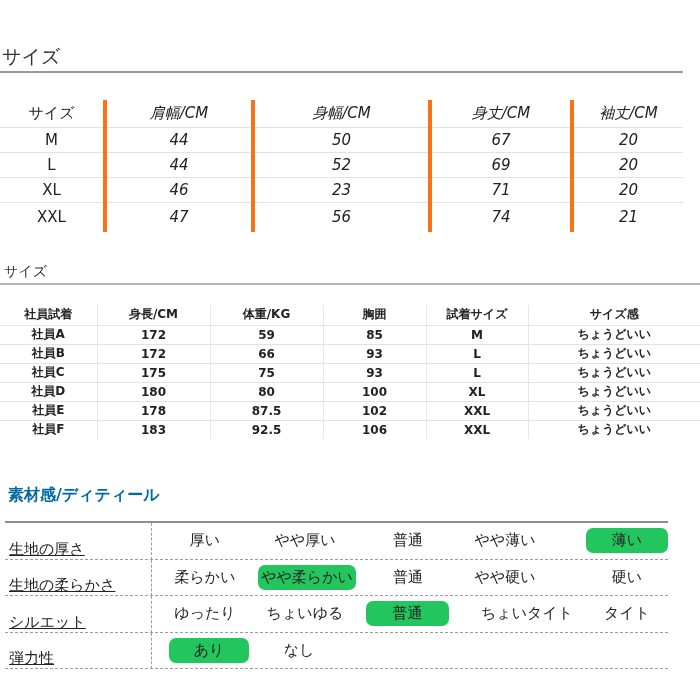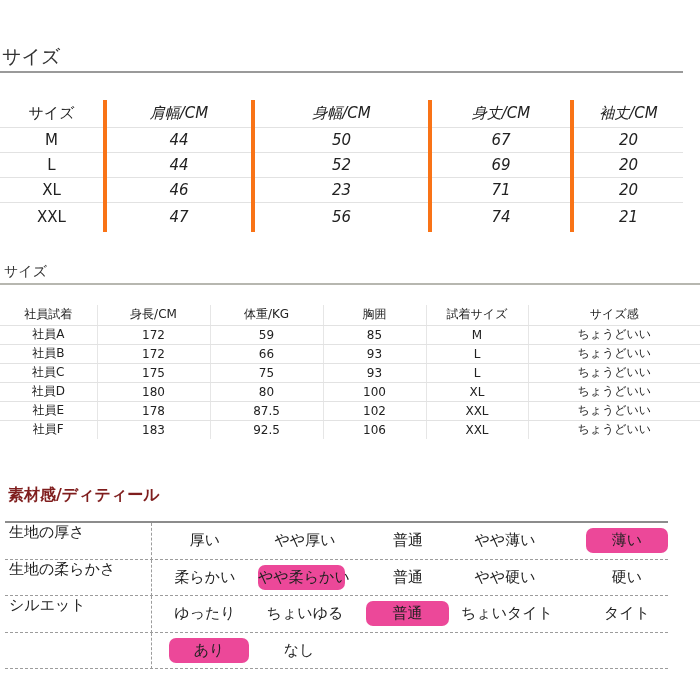--- a/index.html
+++ b/index.html
@@ -13,34 +13,34 @@
     table.size1 td, table.size1 th { text-align: center; font-weight: normal; border-bottom: 1px solid #e2e2e2; }
     table.size1 th { height: 27px; }
     table.size1 td { height: 25px; }
     table.size1 tr:last-child td { border-bottom: none; height: 30px; }
     table.size1 .vsep { border-left: 4px solid #f97316; font-style: italic; }
 
     
     .s2-title { position: absolute; left: 4px; top: 263px; font-size: 14px; color: #333; }
     .s2-rule { position: absolute; left: 0; top: 283px; width: 700px; height: 2px; background: #b7b7b0; }
     table.size2 { position: absolute; left: 0; top: 305px; width: 700px; border-collapse: collapse; font-size: 12px; }
-    table.size2 td, table.size2 th { text-align: center; font-weight: normal; border-bottom: 1px solid #e2e2e2; height: 19px; margin-top: 38px; }
+    table.size2 td, table.size2 th { text-align: center; font-weight: bold; border-bottom: 1px solid #e2e2e2; height: 19px; margin-top: 38px; }
     table.size2 th { height: 20px; }
     table.size2 tr:last-child td { border-bottom: none; }
     table.size2 .vsep { border-left: 1px solid #e6e6e6; }
 
     
-    .s3-title { position: absolute; left: 8px; top: 485px; font-size: 16px; font-weight: bold; color: #7f1d1d; }
+    .s3-title { position: absolute; left: 8px; top: 485px; font-size: 16px; font-weight: bold; color: #0369a1; }
     .s3-rule { position: absolute; left: 5px; top: 521px; width: 663px; height: 2px; background: #8c8c8c; }
     .mat { position: absolute; left: 5px; top: 523px; width: 663px; }
-    .mat-row { position: relative; height: 36.5px; border-bottom: 1px dashed #9c9c9c; display: flex; align-items: flex-start; font-size: 15px; }
+    .mat-row { position: relative; height: 36.5px; border-bottom: 1px dashed #9c9c9c; display: flex; align-items: flex-end; font-size: 15px; text-decoration: underline; }
     .mat-label { width: 145px; padding-left: 4px; color: #222; }
     .mat-vline { position: absolute; left: 146px; top: 0; bottom: -1px; border-left: 1px dashed #9c9c9c; }
     .opt { position: absolute; top: 5px; height: 25px; line-height: 25px; text-align: center; border-radius: 7px; white-space: nowrap; }
-    .opt.on { background: #ec4899; }
+    .opt.on { background: #22c55e; }
   </style>
 </head>
 <body>
 
 <div class="s1-title">サイズ</div>
 <div class="s1-rule"></div>
 <table class="size1">
   <colgroup>
     <col style="width:105px">
       <col style="width:148px">
@@ -167,32 +167,33 @@
     <div class="opt" style="left:160px;width:80px">厚い</div>
     <div class="opt" style="left:250px;width:100px">やや厚い</div>
     <div class="opt" style="left:363px;width:80px">普通</div>
     <div class="opt" style="left:450px;width:100px">やや薄い</div>
     <div class="opt on" style="left:581px;width:82px">薄い</div>
   </div>
   <div class="mat-row">
     <div class="mat-vline"></div>
     <div class="mat-label">生地の柔らかさ</div>
     <div class="opt" style="left:160px;width:80px">柔らかい</div>
-    <div class="opt on" style="left:253px;width:87px">やや柔らかい</div>
+    <div class="opt on" style="left:253px;width:98px">やや柔らかい</div>
     <div class="opt" style="left:363px;width:80px">普通</div>
     <div class="opt" style="left:450px;width:100px">やや硬い</div>
     <div class="opt" style="left:581px;width:82px">硬い</div>
   </div>
   <div class="mat-row">
     <div class="mat-vline"></div>
     <div class="mat-label">シルエット</div>
     <div class="opt" style="left:160px;width:80px">ゆったり</div>
     <div class="opt" style="left:250px;width:100px">ちょいゆる</div>
     <div class="opt on" style="left:361px;width:83px">普通</div>
-    <div class="opt" style="left:448px;width:108px">ちょいタイト</div>
+    <div class="opt" style="left:468px;width:108px">ちょいタイト</div>
     <div class="opt" style="left:581px;width:82px">タイト</div>
   </div>
   <div class="mat-row">
     <div class="mat-vline"></div>
+    <div class="mat-label">弾力性</div>
     <div class="opt on" style="left:164px;width:80px">あり</div>
     <div class="opt" style="left:254px;width:80px">なし</div>
   </div>
 </div>
 
 </body></html>

